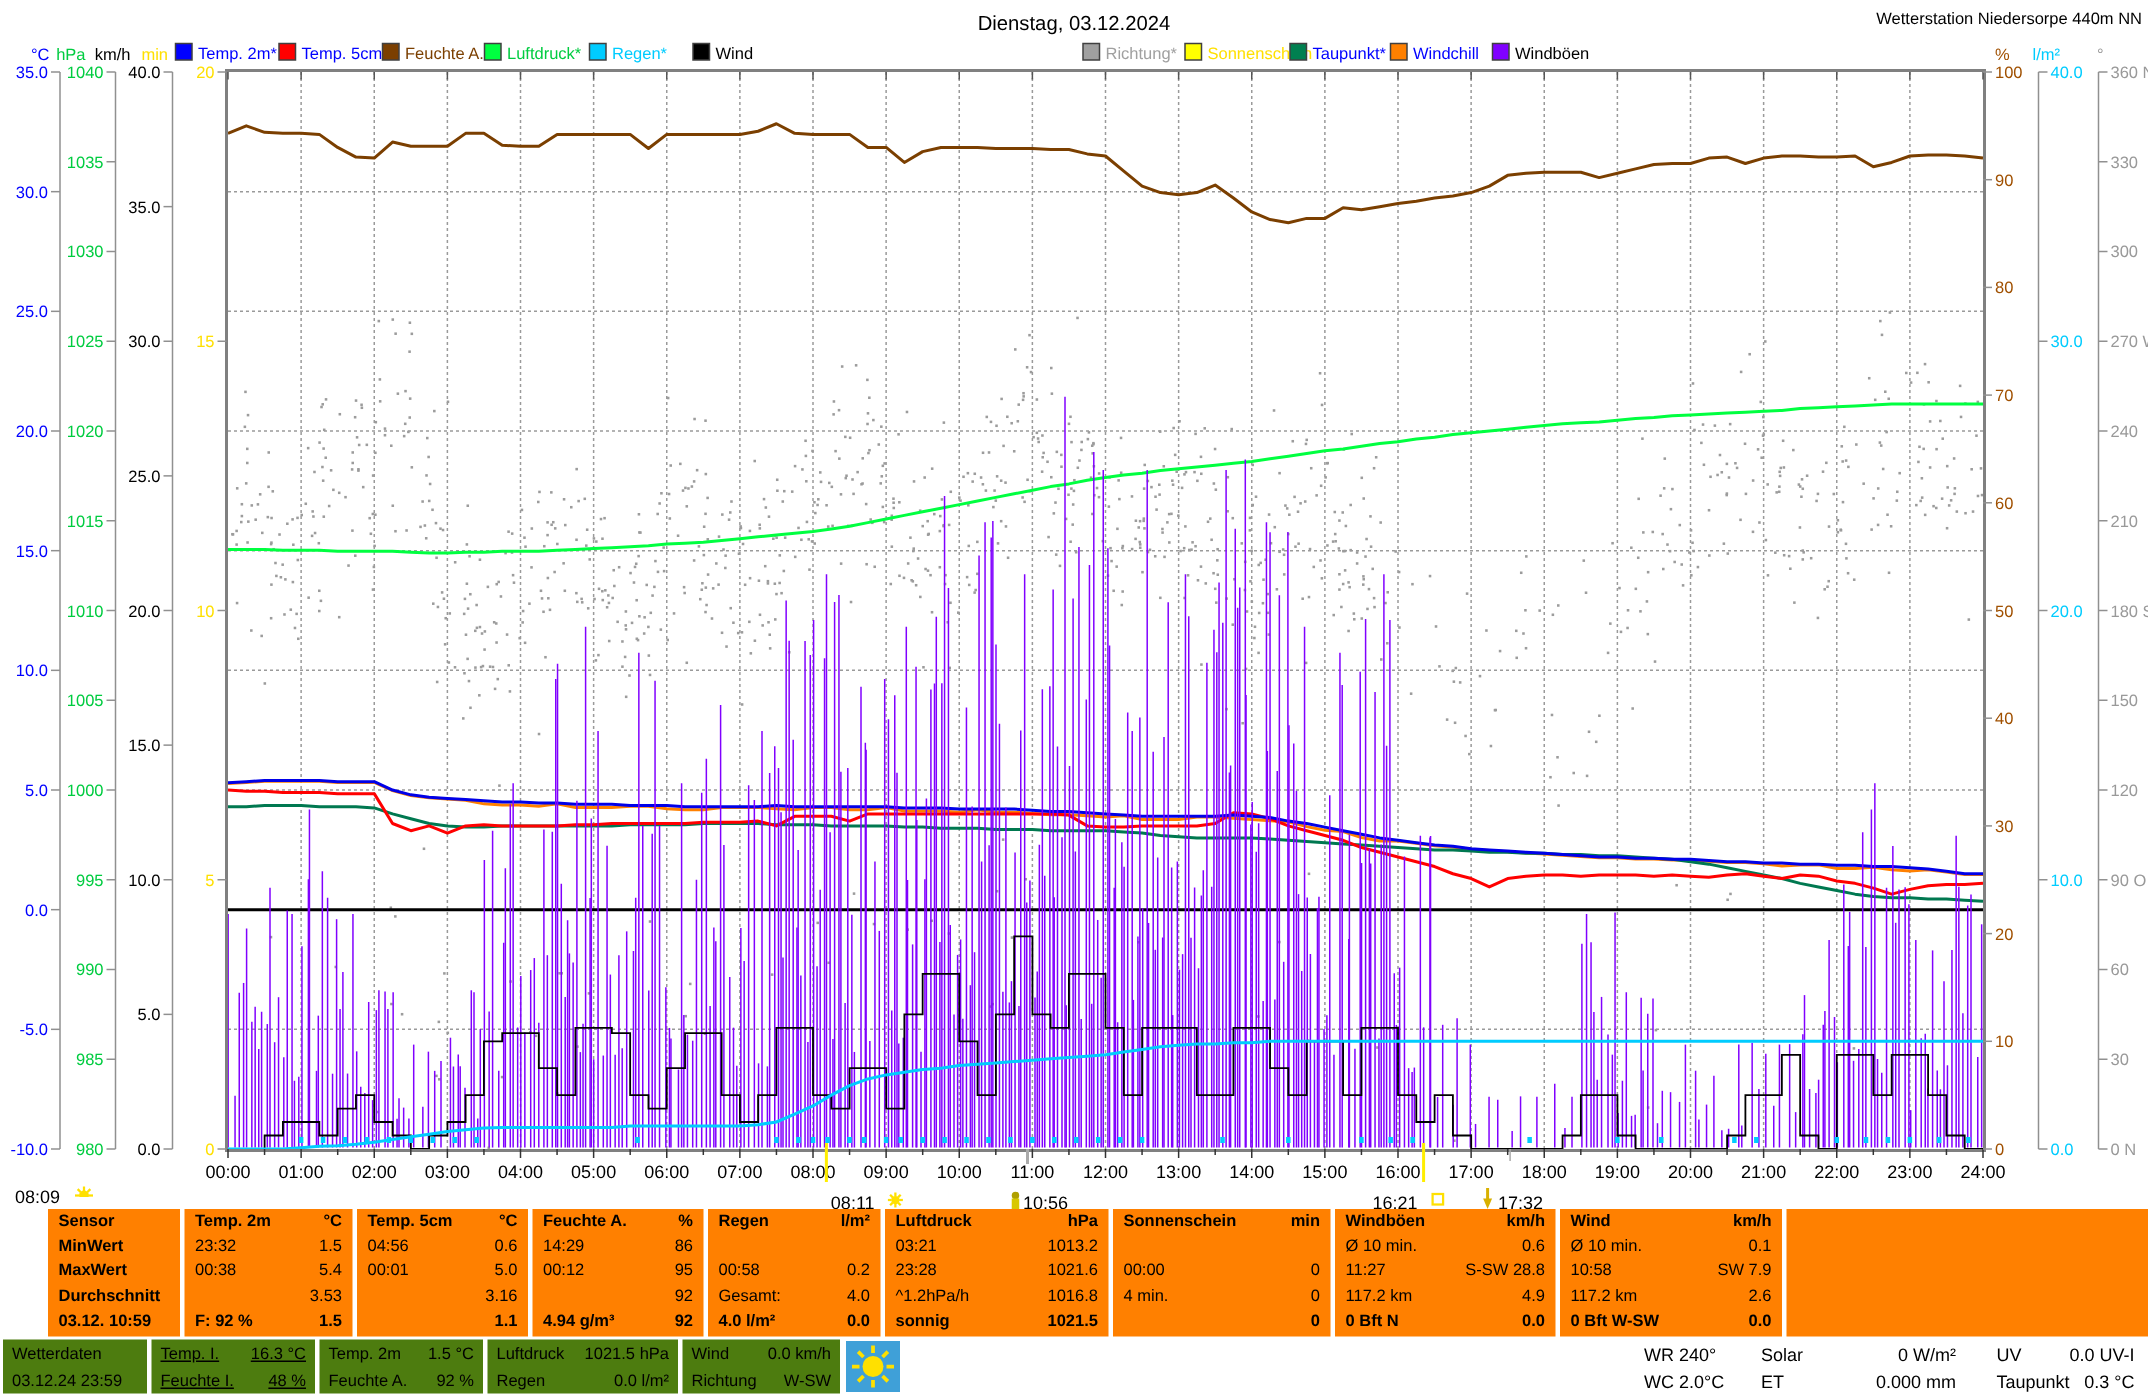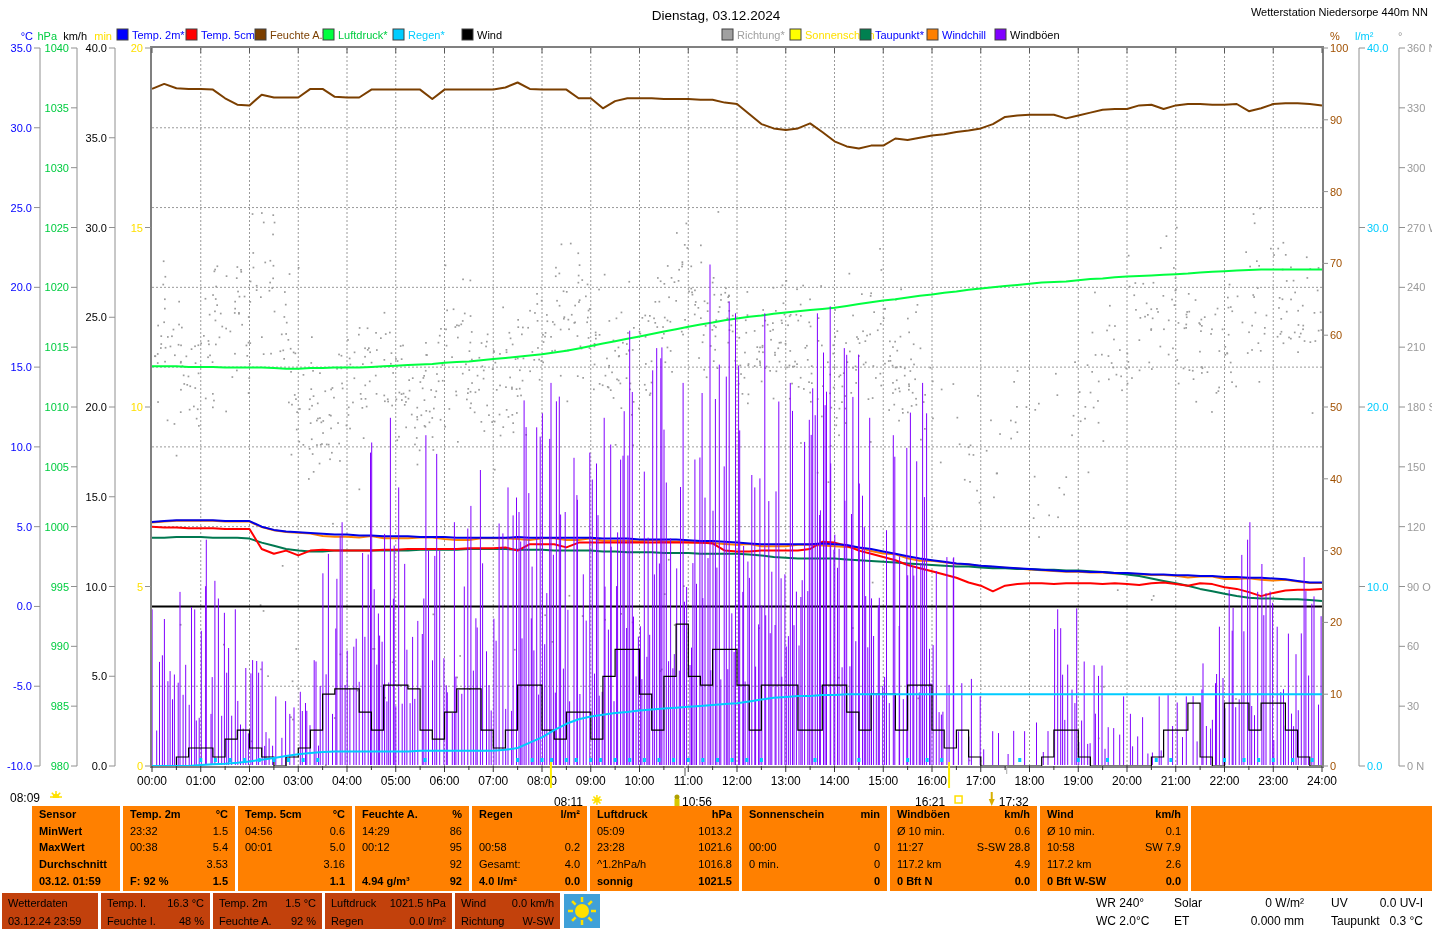--- a/index.html
+++ b/index.html
@@ -4,21 +4,21 @@
 <style>
 html,body{margin:0;padding:0;background:#fff;}
 body{font-family:"Liberation Sans",sans-serif;width:1432px;height:931px;position:relative;overflow:hidden;}
 #stage{position:absolute;left:0;top:0;width:1229px;height:931px;}
 svg text{font-family:"Liberation Sans",sans-serif;}
 #table-wrap{position:absolute;left:0;top:806px;width:1432px;height:85px;background:#fff;margin-left:32px;}
 .tcol{position:absolute;top:0;height:85px;background:#ff8000;font-size:11px;color:#000;}
 .trow{height:16.6px;display:flex;justify-content:space-between;align-items:center;padding:0 7px 0 7px;white-space:nowrap;}
 .b{font-weight:bold;}
 #statusbar{position:absolute;left:0;top:893px;width:1432px;height:36px;background:#fff;}
-.gcell{position:absolute;top:0;height:36px;background:#c2410c;font-size:11px;color:#000;}
+.gcell{position:absolute;top:0;height:36px;background:#4d7c0f;font-size:11px;color:#000;}
 .grow{height:17px;display:flex;justify-content:space-between;align-items:center;padding:1px 6px 0 6px;white-space:nowrap;}
 .rcol{position:absolute;top:0;height:36px;font-size:12px;}
 #gicon{position:absolute;top:1px;background:#3fa0d8;width:36px;height:34px;}
 </style>
 </head>
 <body>
 
 <div id="stage">
   <svg id="chart" width="1432" height="806">
       <text x="716" y="20" fill="#000" font-size="13.5" text-anchor="middle">Dienstag, 03.12.2024</text>
@@ -2020,21 +2020,21 @@
         <div class="trow b">
           <span>MinWert</span>
         </div>
         <div class="trow b">
           <span>MaxWert</span>
         </div>
         <div class="trow b">
           <span>Durchschnitt</span>
         </div>
         <div class="trow b">
-          <span>03.12. 01:59</span>
+          <span>03.12. 10:59</span>
         </div>
       </div>
       <div class="tcol" style="left: 91px; width: 112px;">
         <div class="trow b">
           <span class="lt">Temp. 2m</span>
           <span class="rt">°C</span>
         </div>
         <div class="trow">
           <span class="lt">23:32</span>
           <span class="rt">1.5</span>
@@ -2117,21 +2117,21 @@
           <span class="lt">4.0 l/m²</span>
           <span class="rt">0.0</span>
         </div>
       </div>
       <div class="tcol" style="left: 558px; width: 149px;">
         <div class="trow b">
           <span class="lt">Luftdruck</span>
           <span class="rt">hPa</span>
         </div>
         <div class="trow">
-          <span class="lt">05:09</span>
+          <span class="lt">03:21</span>
           <span class="rt">1013.2</span>
         </div>
         <div class="trow">
           <span class="lt">23:28</span>
           <span class="rt">1021.6</span>
         </div>
         <div class="trow">
           <span class="lt">^1.2hPa/h</span>
           <span class="rt">1016.8</span>
         </div>
@@ -2147,21 +2147,21 @@
         </div>
         <div class="trow">
           <span class="lt"></span>
           <span class="rt"></span>
         </div>
         <div class="trow">
           <span class="lt">00:00</span>
           <span class="rt">0</span>
         </div>
         <div class="trow">
-          <span class="lt">0 min.</span>
+          <span class="lt">4 min.</span>
           <span class="rt">0</span>
         </div>
         <div class="trow b">
           <span class="lt"></span>
           <span class="rt">0</span>
         </div>
       </div>
       <div class="tcol" style="left: 858px; width: 147px;">
         <div class="trow b">
           <span class="lt">Windböen</span>
@@ -2212,21 +2212,21 @@
       <div class="gcell" style="left: 2px; width: 96px;">
         <div class="grow">
           <span>Wetterdaten</span>
           <span></span>
         </div>
         <div class="grow">
           <span>03.12.24 23:59</span>
           <span></span>
         </div>
       </div>
-      <div class="gcell" style="left: 101px; width: 109px;">
+      <div class="gcell" style="left: 101px; width: 109px; text-decoration: underline;">
         <div class="grow">
           <span>Temp. I.</span>
           <span>16.3 °C</span>
         </div>
         <div class="grow">
           <span>Feuchte I.</span>
           <span>48 %</span>
         </div>
       </div>
       <div class="gcell" style="left: 213px; width: 109px;">

